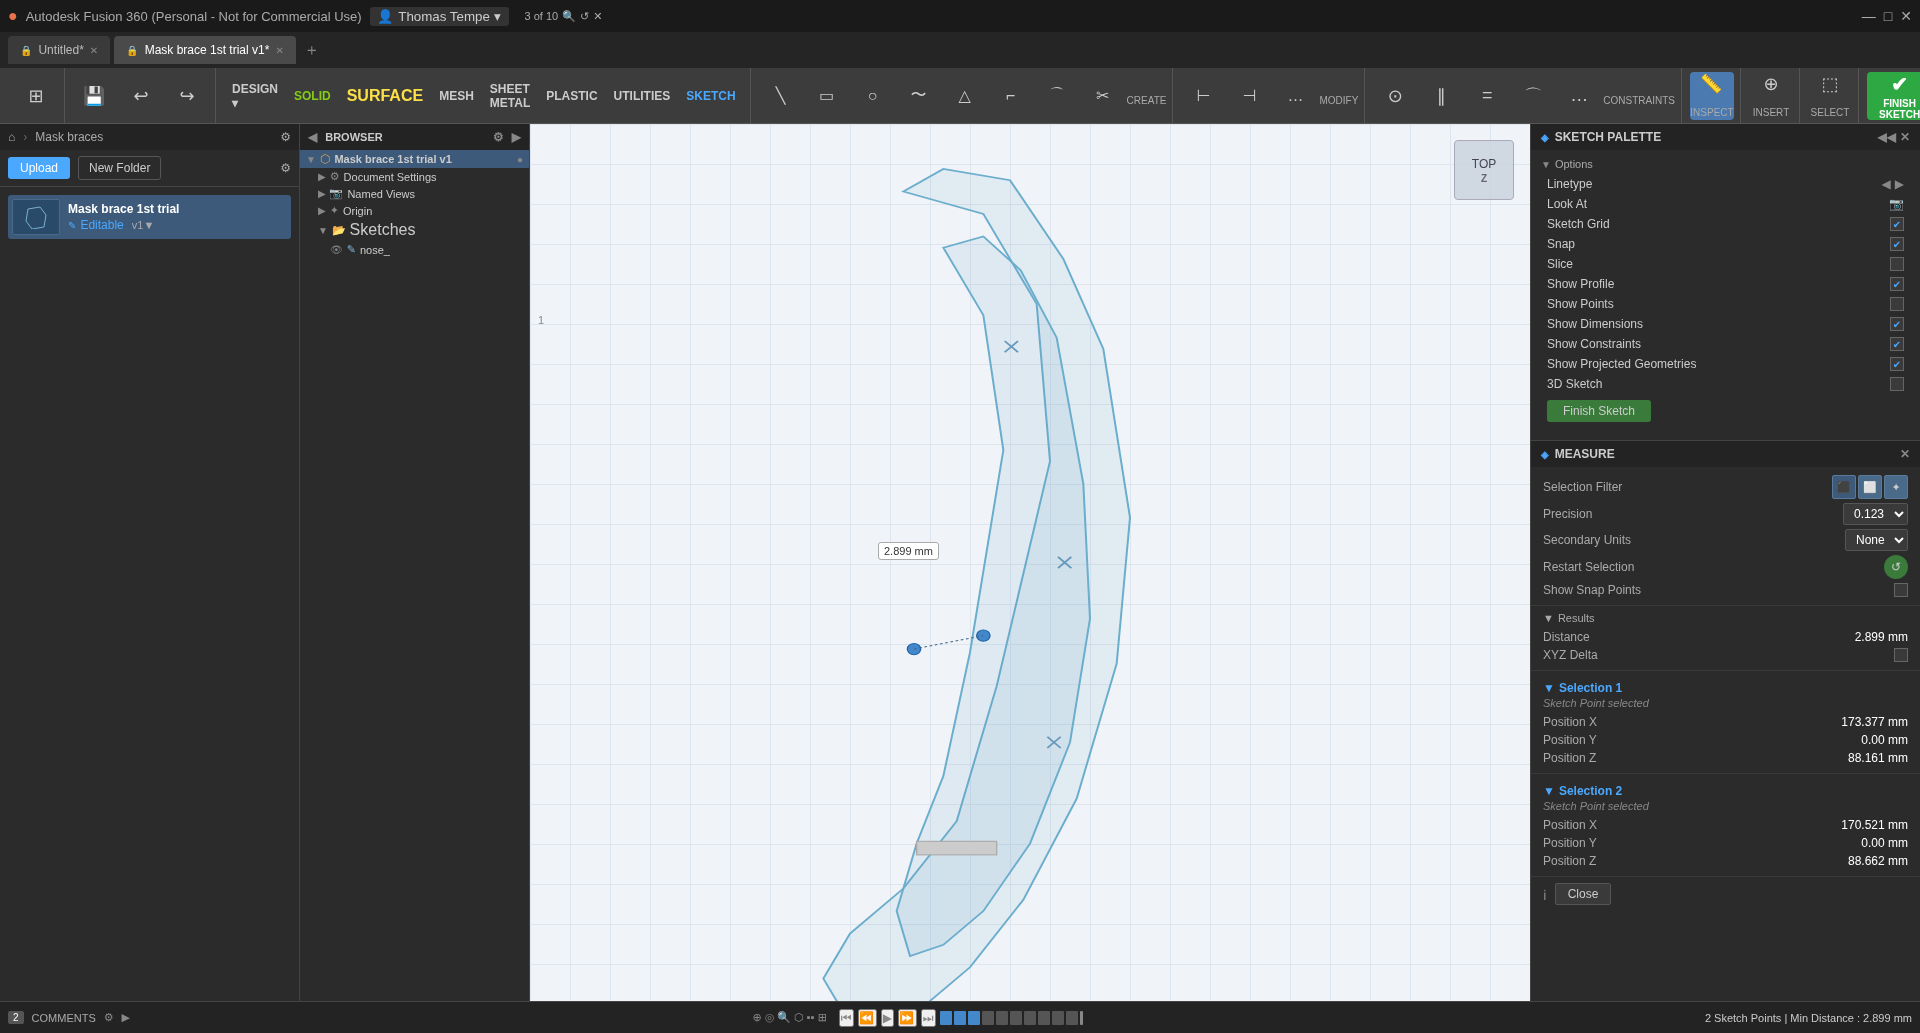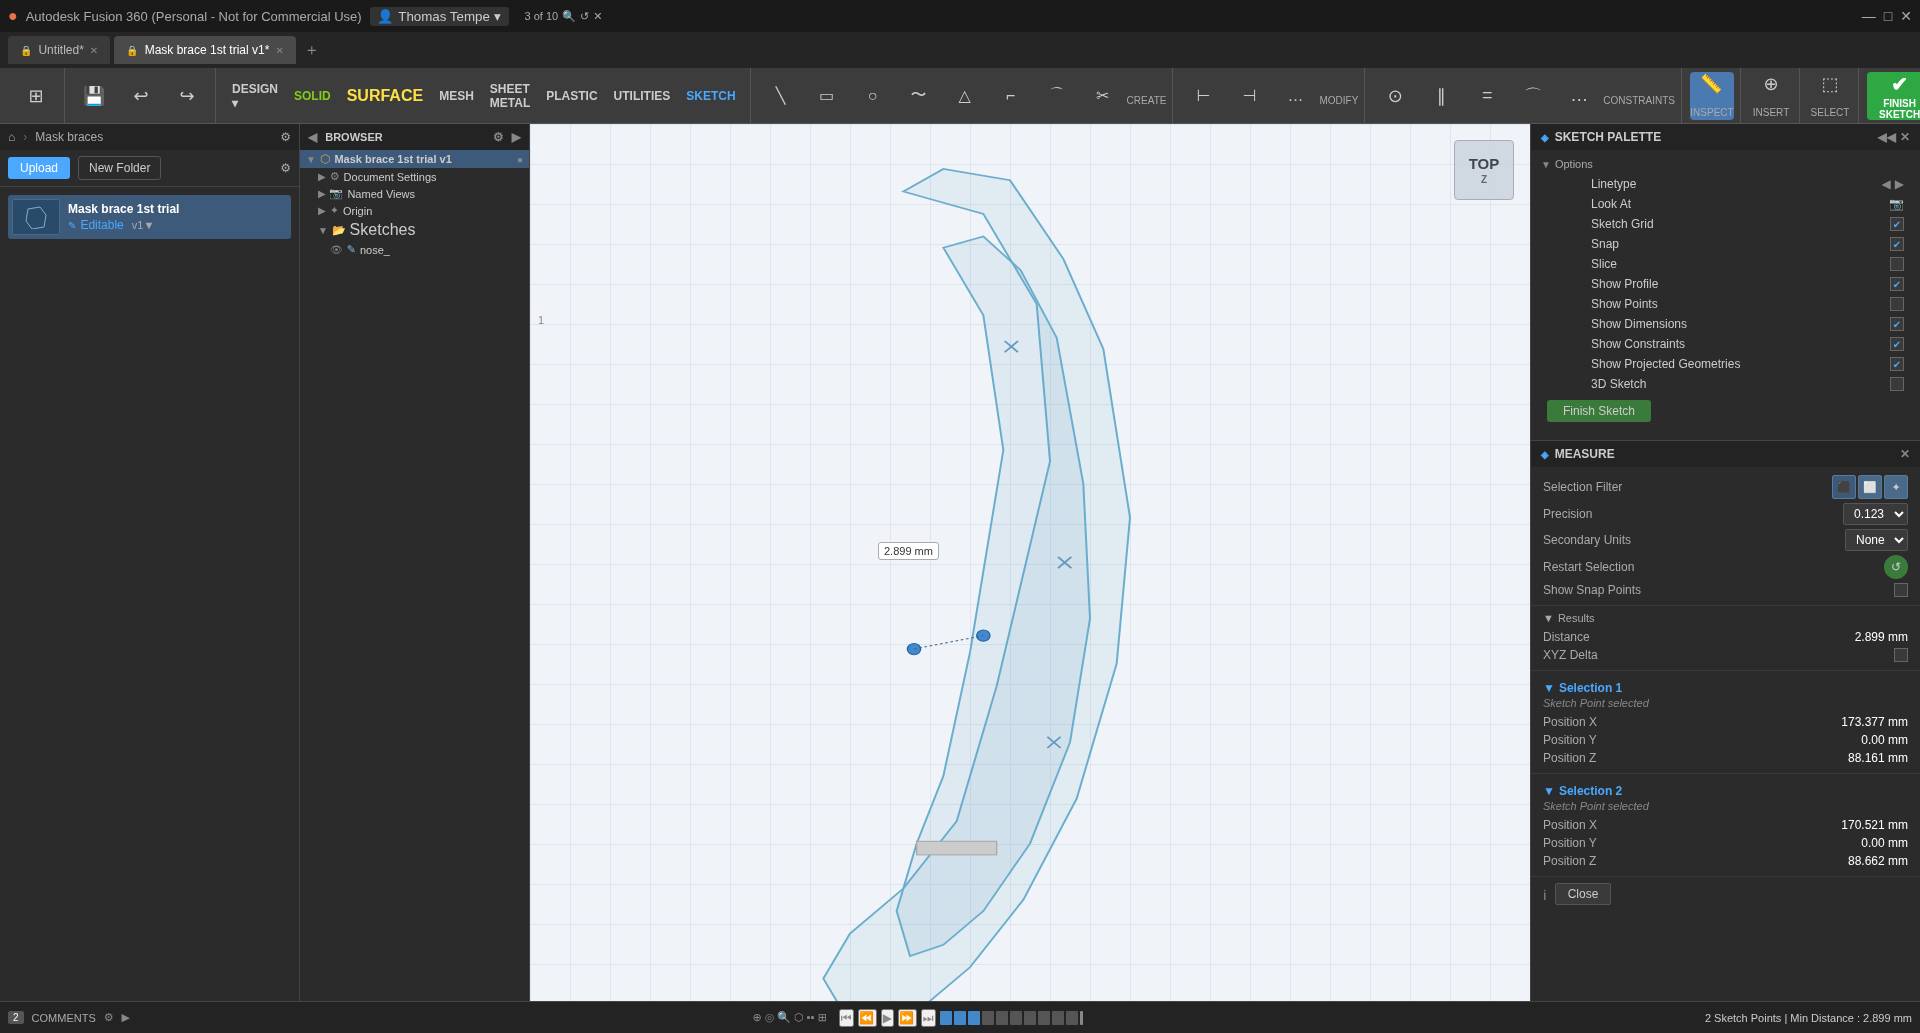--- a/index.html
+++ b/index.html
@@ -337,21 +337,20 @@
     }
     .section-header .arrow { color: #888; font-size: 10px; }
 
     .option-row {
       display: flex;
       align-items: center;
       padding: 3px 16px;
       gap: 8px;
       font-size: 12px;
       color: #ccc;
-      margin-left: 44px;
     }
     .option-label { flex: 1; }
     .option-value { color: #ccc; font-size: 12px; display: flex; align-items: center; gap: 4px; }
     .checkbox {
       width: 14px; height: 14px;
       border: 1px solid #666;
       background: #3a3a3a;
       display: flex; align-items: center; justify-content: center;
       cursor: pointer;
       flex-shrink: 0;
@@ -727,21 +726,21 @@
 
     <div class="dimension-label" style="left: 348px; top: 418px;">
       <span>2.899 mm</span>
     </div>
 
     <div class="row-number" style="top: 190px;">
       <span>1</span>
     </div>
 
     <div id="orientation-cube">
-      <span style="font-size:15px; font-weight:700; color:#445;">TOP</span>
+      <span style="font-size:12px; font-weight:400; color:#445;">TOP</span>
       <span class="z-label">Z</span>
     </div>
   </div>
 
   <div id="right-panels">
 
     <div id="sketch-palette">
       <div class="panel-header">
         <span style="color:#4aa8ff; font-size:10px;">◈</span>
         <span>SKETCH PALETTE</span>

